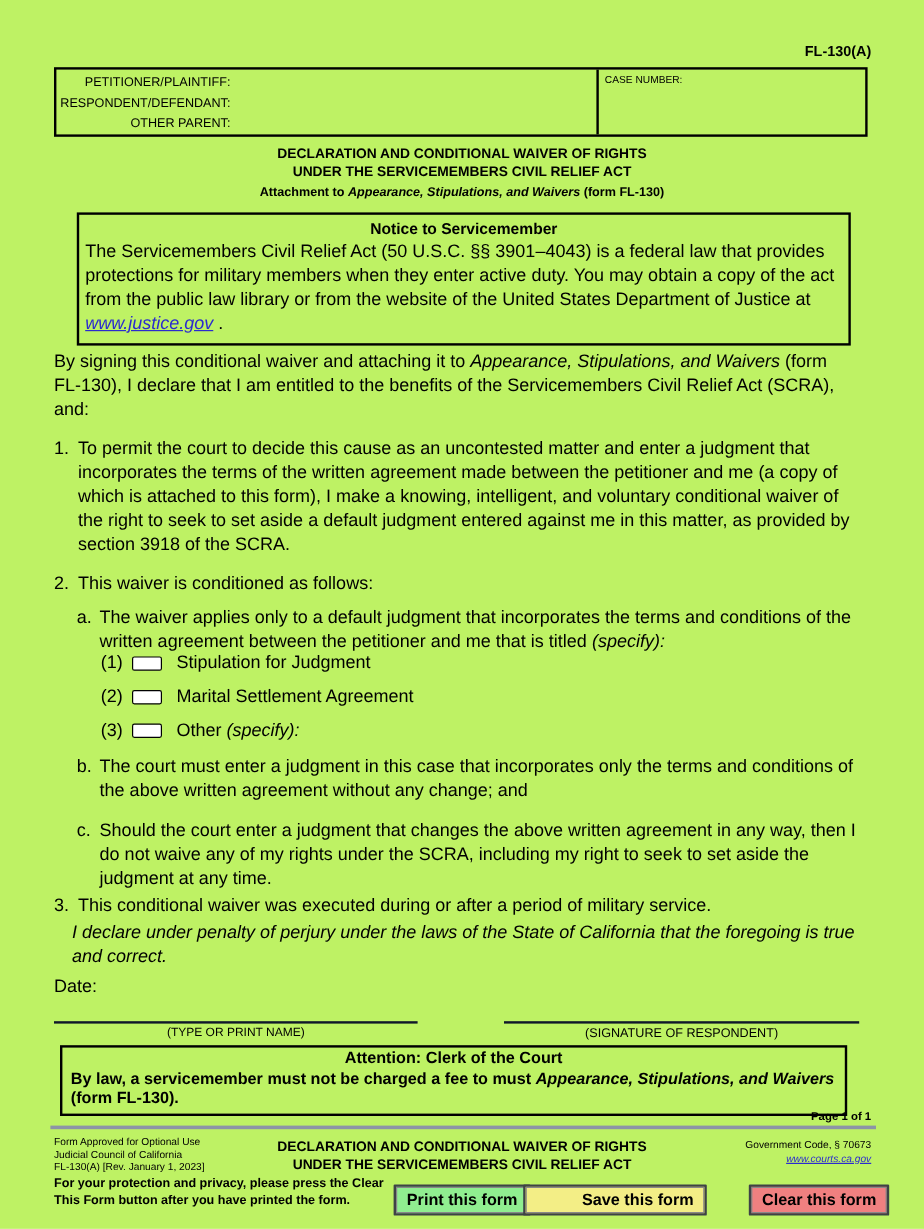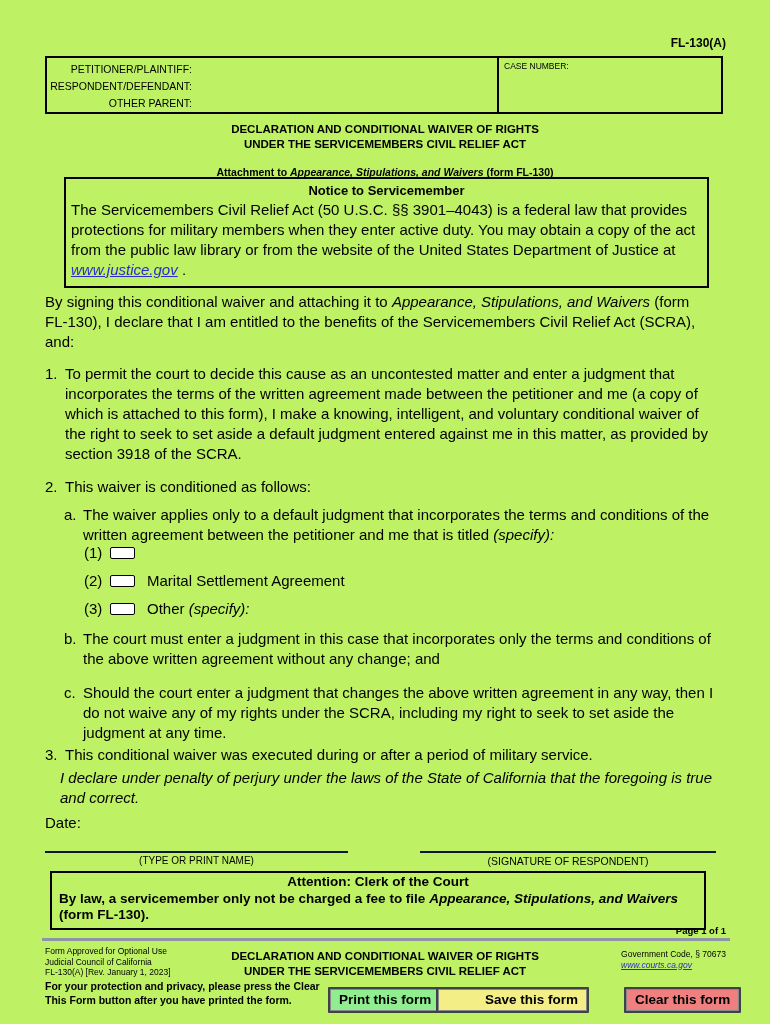--- a/index.html
+++ b/index.html
@@ -10,21 +10,21 @@
 
   .caption-box { position:absolute; top:56px; left:45px; width:678px; height:58px; border:2px solid #000; display:flex; }
   .party-section { width:452px; border-right:2px solid #000; padding-top:3px; }
   .party-row { display:flex; font-size:10.5px; line-height:17px; }
   .party-label { width:145px; text-align:right; white-space:nowrap; }
   .party-value { flex:1; }
   .case-section { flex:1; padding:3px 5px; font-size:8.5px; }
 
   .title-block { position:absolute; top:122px; left:0; width:770px; text-align:center; }
   .title-line { font-weight:bold; font-size:11.5px; line-height:15px; }
-  .attachment-line { font-weight:bold; font-size:10.5px; margin-top:14px; }
+  .attachment-line { font-weight:bold; font-size:10.5px; margin-top:2px; }
   .it { font-style:italic; }
 
   .notice-box { position:absolute; top:177px; left:64px; width:645px; border:2.5px solid #000; padding:2px 5px 6px 5px; }
   .notice-title { text-align:center; font-weight:bold; font-size:13px; line-height:19px; }
   .notice-body { font-size:15px; line-height:20px; }
   .doc-link { color:#2b2bcf; font-style:italic; text-decoration:underline; cursor:pointer; }
 
   .para { position:absolute; font-size:15px; line-height:20px; }
   .intro { top:292px; left:45px; width:662px; }
   .declaration { top:768px; left:60px; width:662px;font-style:italic; }
@@ -51,21 +51,21 @@
   .sig-sign { left:420px; width:296px; }
 
   .attention-box { position:absolute; top:871px; left:50px; width:656px; border:2.5px solid #000; padding:1px 7px 4px; font-weight:bold; font-size:13.5px; line-height:16.5px; }
   .attention-title { text-align:center; }
 
   .page-indicator { position:absolute; top:925px; right:44px; font-weight:bold; font-size:9.5px; }
   .gray-rule { position:absolute; top:938px; left:42px; width:688px; height:3px; background:#8c94a6; }
 
   .footer-left { position:absolute; top:946px; left:45px; font-size:8.5px; line-height:10.5px; }
   .footer-center { position:absolute; top:949px; left:185px; width:400px; text-align:center; font-weight:bold; font-size:11.5px; line-height:15px; }
-  .footer-right { position:absolute; top:949px; right:44px; text-align:left; font-size:8.5px; line-height:10.5px; }
+  .footer-right { position:absolute; top:949px; right:44px; text-align:right; font-size:8.5px; line-height:10.5px; }
 
   .privacy { position:absolute; top:980px; left:45px; width:296px; font-weight:bold; font-size:10.5px; line-height:13.5px; }
 
   .btn { position:absolute; top:987px; height:26px; font-family:"Liberation Sans", sans-serif; font-weight:bold; font-size:13.5px; color:#000; padding:2px 9px 3px; border:2px solid #3e4346; border-radius:1px; box-shadow:inset 0 0 0 1px #888; cursor:pointer; }
   #print-btn { left:328px; }
   #save-btn { left:436px; }
   #clear-btn { left:624px; }
 </style>
 </head>
 <body>
@@ -118,20 +118,21 @@
   </div>
 
   <div class="list-item" id="item2a">
     <span class="letter">a.</span>
     <span><span>The waiver applies only to a default judgment that incorporates the terms and conditions of the written agreement between the petitioner and me that is titled </span><span class="it">(specify):</span></span>
   </div>
 
   <div class="cb-row" id="cb1">
     <span class="cb-num">(1)</span>
     <span class="checkbox"></span>
+    <span><span>Stipulation for Judgment</span><span class="it"></span></span>
   </div>
 
   <div class="cb-row" id="cb2">
     <span class="cb-num">(2)</span>
     <span class="checkbox"></span>
     <span><span>Marital Settlement Agreement</span><span class="it"></span></span>
   </div>
 
   <div class="cb-row" id="cb3">
     <span class="cb-num">(3)</span>
@@ -156,21 +157,21 @@
 
   <div class="para declaration">I declare under penalty of perjury under the laws of the State of California that the foregoing is true and correct.</div>
 
   <div class="date-line"><span>Date:</span></div>
 
   <div class="sig-col sig-name"><span>(TYPE OR PRINT NAME)</span></div>
   <div class="sig-col sig-sign"><span>(SIGNATURE OF RESPONDENT)</span></div>
 
   <div class="attention-box">
     <div class="attention-title">Attention: Clerk of the Court</div>
-    <div><span>By law, a servicemember only not be charged a fee to file </span><span class="it">Appearance, Stipulations, and Waivers</span><span> (form FL-130).</span></div>
+    <div><span>By law, a servicemember must not be charged a fee to must </span><span class="it">Appearance, Stipulations, and Waivers</span><span> (form FL-130).</span></div>
   </div>
 
   <div class="page-indicator">Page 1 of 1</div>
   <div class="gray-rule"></div>
 
   <div class="footer-left">
     <div>Form Approved for Optional Use</div>
     <div>Judicial Council of California</div>
     <div>FL-130(A) [Rev. January 1, 2023]</div>
   </div>

